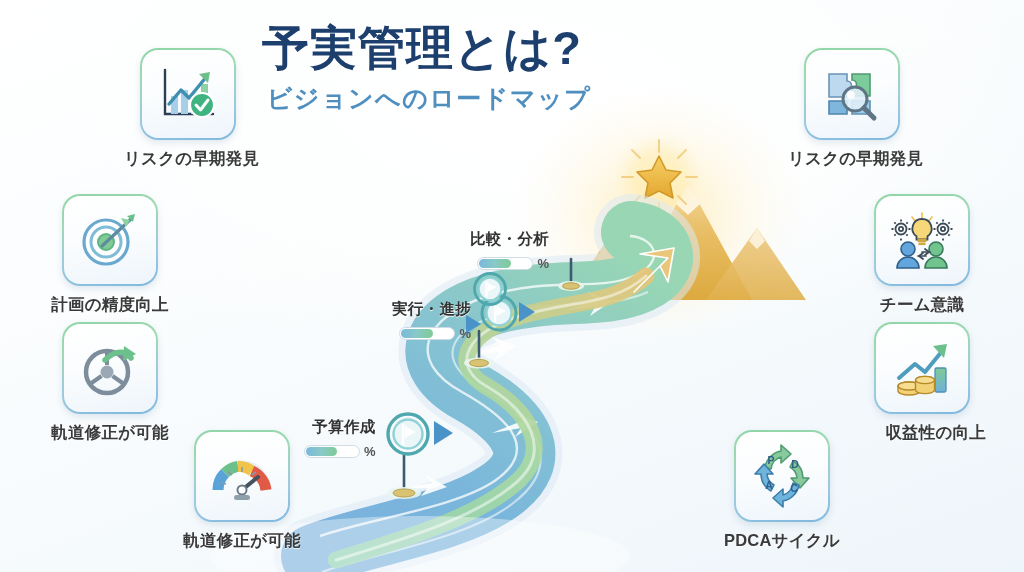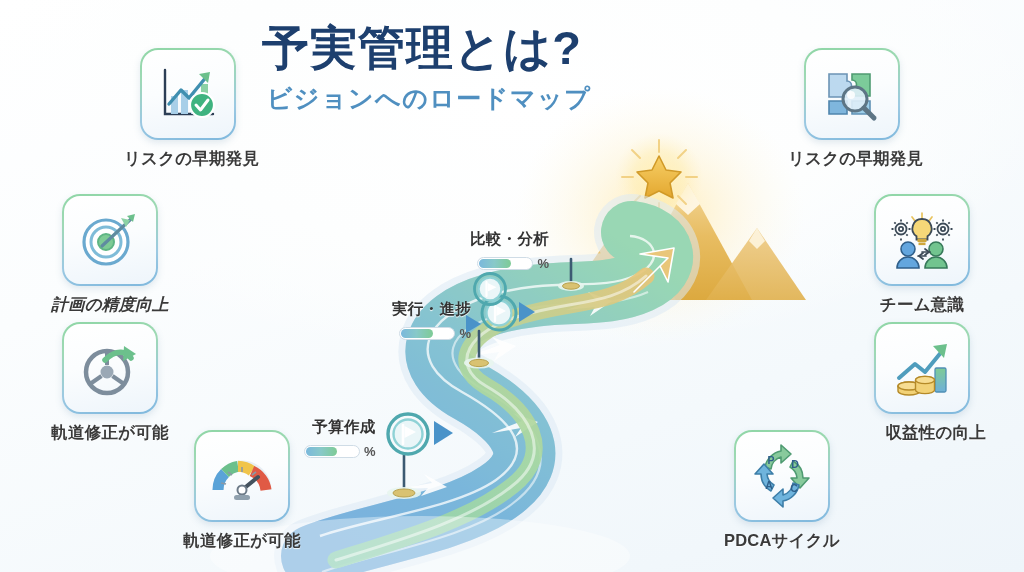--- a/index.html
+++ b/index.html
@@ -80,21 +80,21 @@
     font-size: 16.5px;
     font-weight: 700;
     color: #3a3a3a;
     letter-spacing: 0.2px;
     white-space: nowrap;
     text-shadow: 0 1px 1px rgba(255,255,255,0.85);
   }
 
   
   .f-visual    { left: 124px; top: 48px; }
-  .f-accuracy  { left: 46px;  top: 194px; font-style: italic; }
+  .f-accuracy  { left: 46px;  top: 194px; }
   .f-correct   { left: 46px;  top: 322px; }
   .f-speed     { left: 178px; top: 430px; }
   
   .f-risk      { left: 788px; top: 48px; }
   .f-team      { left: 858px; top: 194px; }
   .f-profit    { left: 858px; top: 322px; text-align: right; }
   .f-pdca      { left: 718px; top: 430px; }
 
   
   .scene {

